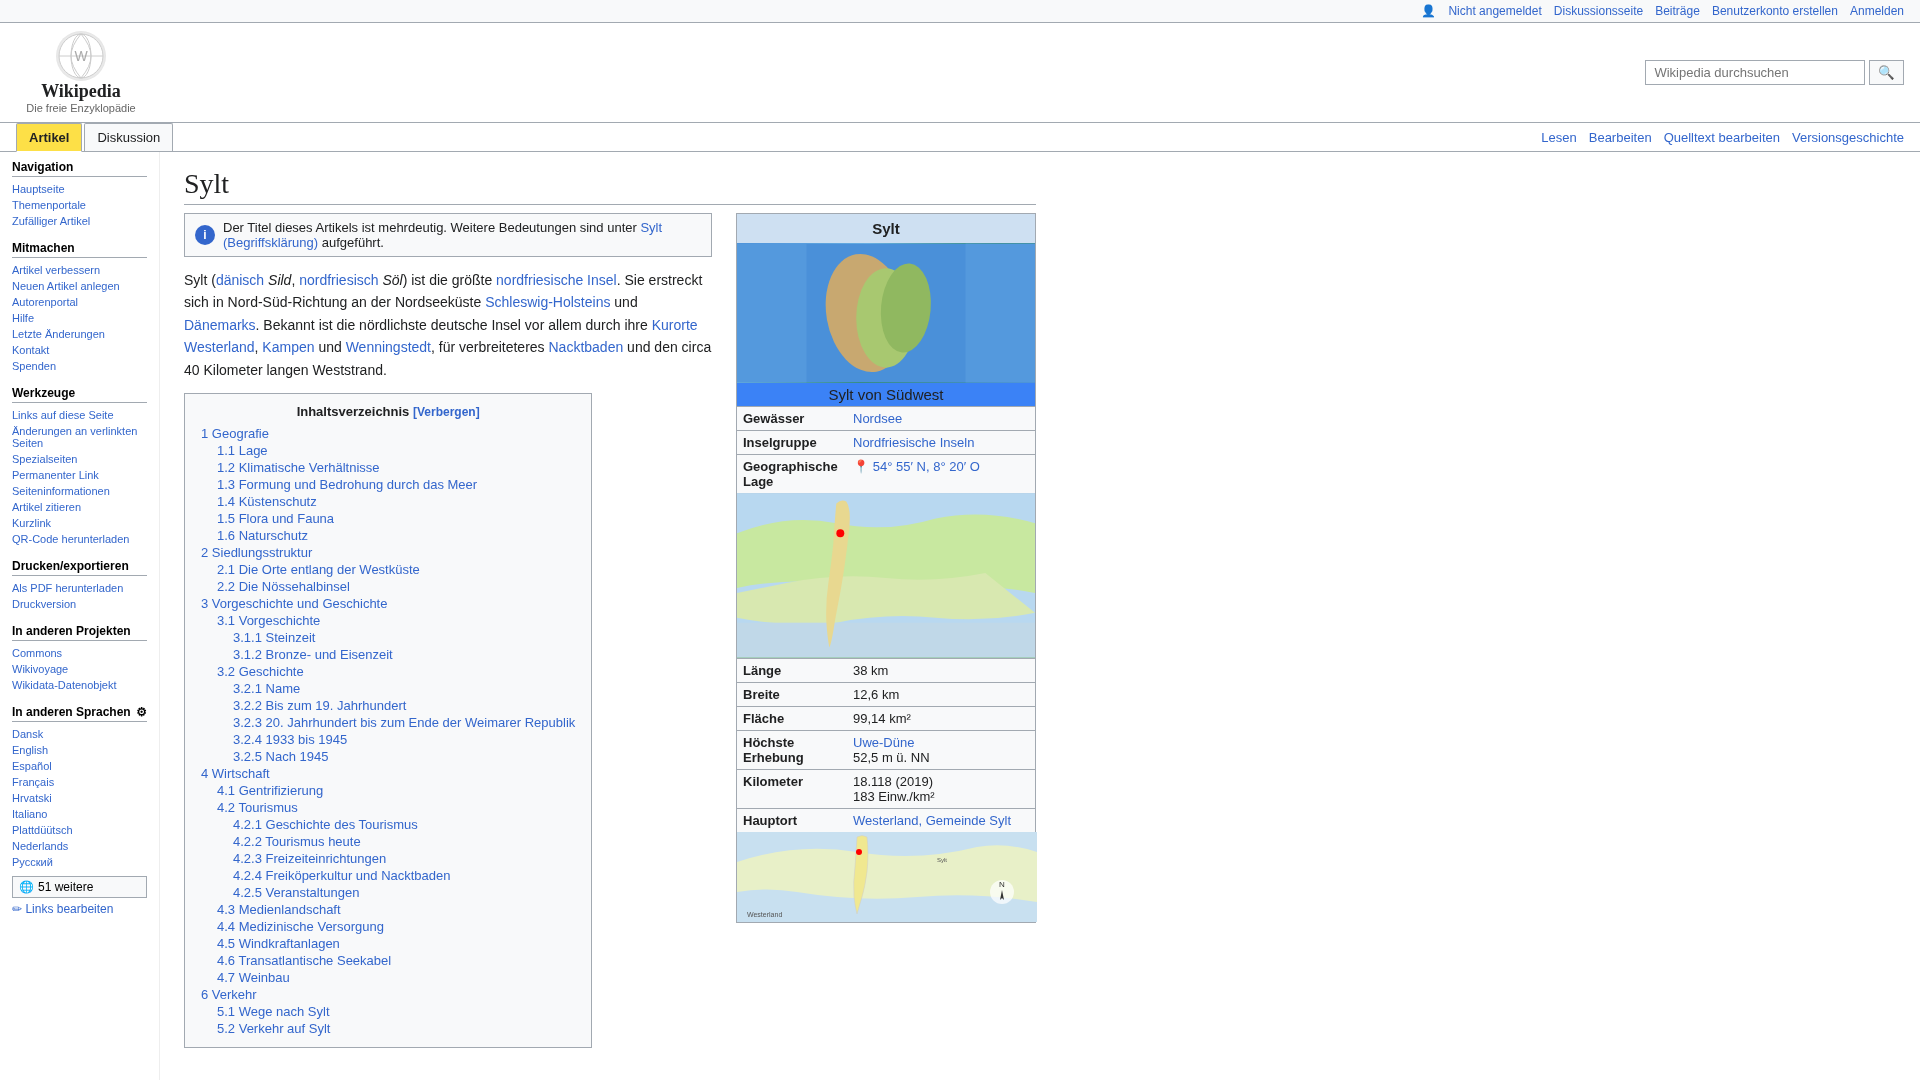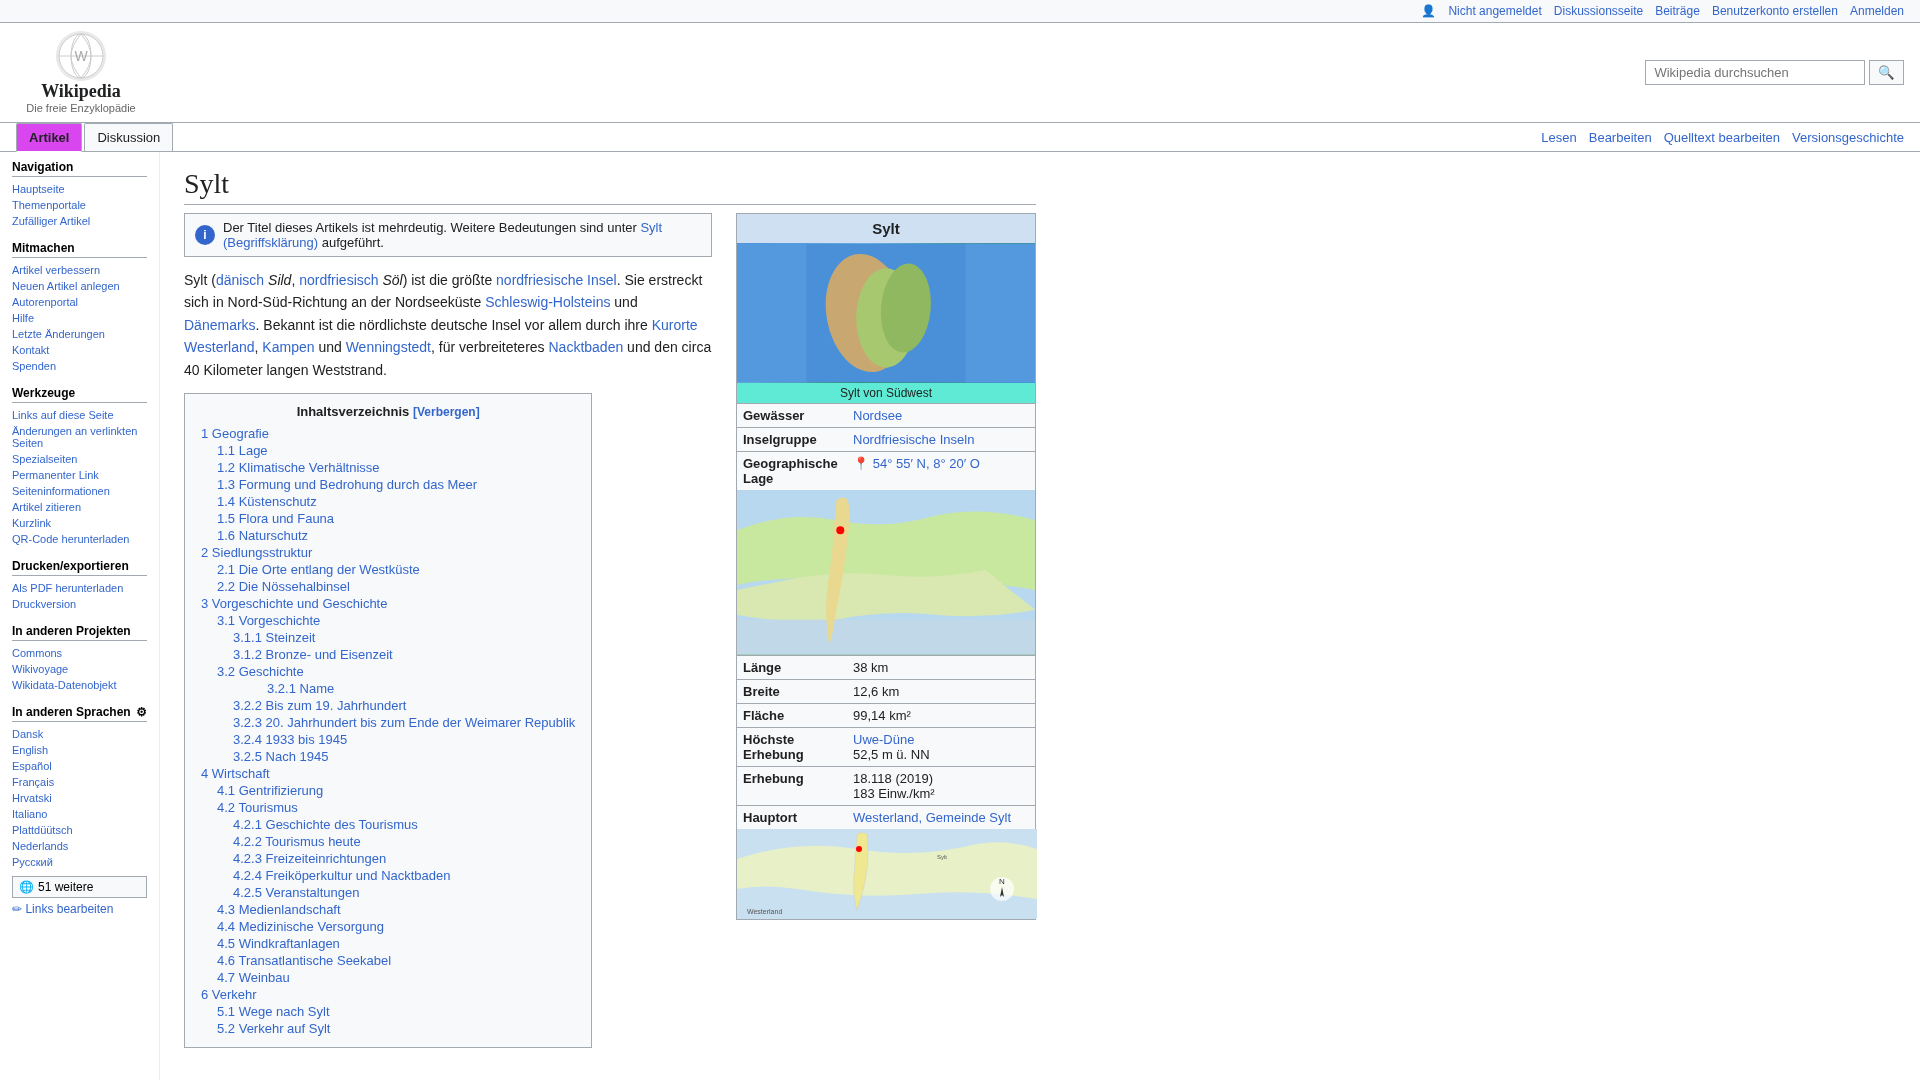--- a/index.html
+++ b/index.html
@@ -74,21 +74,21 @@
       padding: 6px 12px;
       border: 1px solid #a2a9b1;
       border-bottom: none;
       margin-right: 2px;
       font-size: 13px;
       cursor: pointer;
       background: #f8f9fa;
       border-radius: 2px 2px 0 0;
     }
     .tab.active {
-      background: #d946ef;
+      background: #fde047;
       font-weight: bold;
       border-bottom: 1px solid #fff;
       margin-bottom: -1px;
     }
     #tabs-right {
       margin-left: auto;
       display: flex;
       gap: 12px;
       align-items: center;
       font-size: 13px;
@@ -203,23 +203,23 @@
     }
     #infobox-image {
       width: 100%;
       height: 140px;
       background: linear-gradient(135deg, #4a90d9 0%, #87ceeb 30%, #228b22 60%, #4a90d9 100%);
       display: flex; align-items: center; justify-content: center;
       position: relative; overflow: hidden;
     }
     #infobox-image-caption {
       text-align: center;
-      font-size: 12px;
+      font-size: 15px;
       padding: 3px;
-      background: #5eead4;
+      background: #3b82f6;
     }
     .infobox-map {
       width: 100%;
       height: 165px;
       background: linear-gradient(180deg, #b8d4e8 0%, #a0c8e0 20%, #c8e8b0 40%, #a8d890 60%, #88c870 80%, #68b850 100%);
       display: flex; align-items: center; justify-content: center;
       position: relative;
     }
     .infobox-row {
       display: flex;
@@ -441,21 +441,21 @@
         <div class="infobox-value">99,14 km²</div>
       </div>
       <div class="infobox-row">
         <div class="infobox-label">Höchste Erhebung</div>
         <div class="infobox-value">
           <a>Uwe-Düne</a>
           <br><span>52,5 m ü. NN</span>
         </div>
       </div>
       <div class="infobox-row">
-        <div class="infobox-label">Erhebung</div>
+        <div class="infobox-label">Kilometer</div>
         <div class="infobox-value">
           <span>18.118 (2019)</span>
           <br><span>183 Einw./km²</span>
         </div>
       </div>
       <div class="infobox-row">
         <div class="infobox-label">Hauptort</div>
         <div class="infobox-value">
           <a>Westerland, Gemeinde Sylt</a>
         </div>
@@ -508,21 +508,21 @@
           <div class="toc-item" style="padding-left: 16px;"><a href="#" style="color:#3366cc;">1.5 Flora und Fauna</a></div>
           <div class="toc-item" style="padding-left: 16px;"><a href="#" style="color:#3366cc;">1.6 Naturschutz</a></div>
           <div class="toc-item" style=""><a href="#" style="color:#3366cc;">2 Siedlungsstruktur</a></div>
           <div class="toc-item" style="padding-left: 16px;"><a href="#" style="color:#3366cc;">2.1 Die Orte entlang der Westküste</a></div>
           <div class="toc-item" style="padding-left: 16px;"><a href="#" style="color:#3366cc;">2.2 Die Nössehalbinsel</a></div>
           <div class="toc-item" style=""><a href="#" style="color:#3366cc;">3 Vorgeschichte und Geschichte</a></div>
           <div class="toc-item" style="padding-left: 16px;"><a href="#" style="color:#3366cc;">3.1 Vorgeschichte</a></div>
           <div class="toc-item" style="padding-left: 32px;"><a href="#" style="color:#3366cc;">3.1.1 Steinzeit</a></div>
           <div class="toc-item" style="padding-left: 32px;"><a href="#" style="color:#3366cc;">3.1.2 Bronze- und Eisenzeit</a></div>
           <div class="toc-item" style="padding-left: 16px;"><a href="#" style="color:#3366cc;">3.2 Geschichte</a></div>
-          <div class="toc-item" style="padding-left: 32px;"><a href="#" style="color:#3366cc;margin-left:34px;">3.2.1 Name</a></div>
+          <div class="toc-item" style="padding-left: 32px;"><a href="#" style="color:#3366cc;">3.2.1 Name</a></div>
           <div class="toc-item" style="padding-left: 32px;"><a href="#" style="color:#3366cc;">3.2.2 Bis zum 19. Jahrhundert</a></div>
           <div class="toc-item" style="padding-left: 32px;"><a href="#" style="color:#3366cc;">3.2.3 20. Jahrhundert bis zum Ende der Weimarer Republik</a></div>
           <div class="toc-item" style="padding-left: 32px;"><a href="#" style="color:#3366cc;">3.2.4 1933 bis 1945</a></div>
           <div class="toc-item" style="padding-left: 32px;"><a href="#" style="color:#3366cc;">3.2.5 Nach 1945</a></div>
           <div class="toc-item" style=""><a href="#" style="color:#3366cc;">4 Wirtschaft</a></div>
           <div class="toc-item" style="padding-left: 16px;"><a href="#" style="color:#3366cc;">4.1 Gentrifizierung</a></div>
           <div class="toc-item" style="padding-left: 16px;"><a href="#" style="color:#3366cc;">4.2 Tourismus</a></div>
           <div class="toc-item" style="padding-left: 32px;"><a href="#" style="color:#3366cc;">4.2.1 Geschichte des Tourismus</a></div>
           <div class="toc-item" style="padding-left: 32px;"><a href="#" style="color:#3366cc;">4.2.2 Tourismus heute</a></div>
           <div class="toc-item" style="padding-left: 32px;"><a href="#" style="color:#3366cc;">4.2.3 Freizeiteinrichtungen</a></div>

